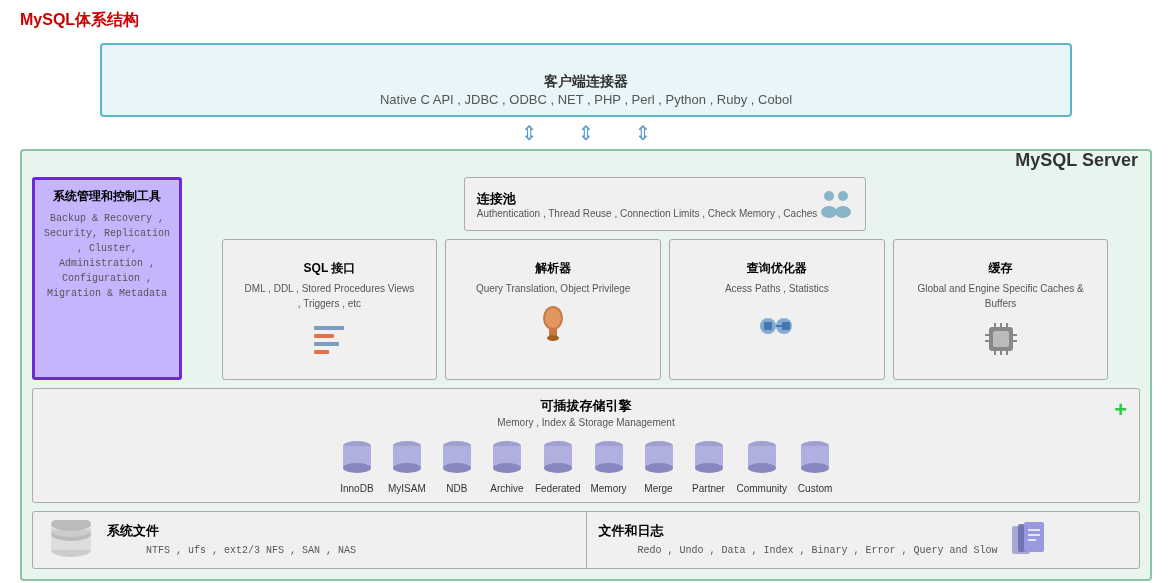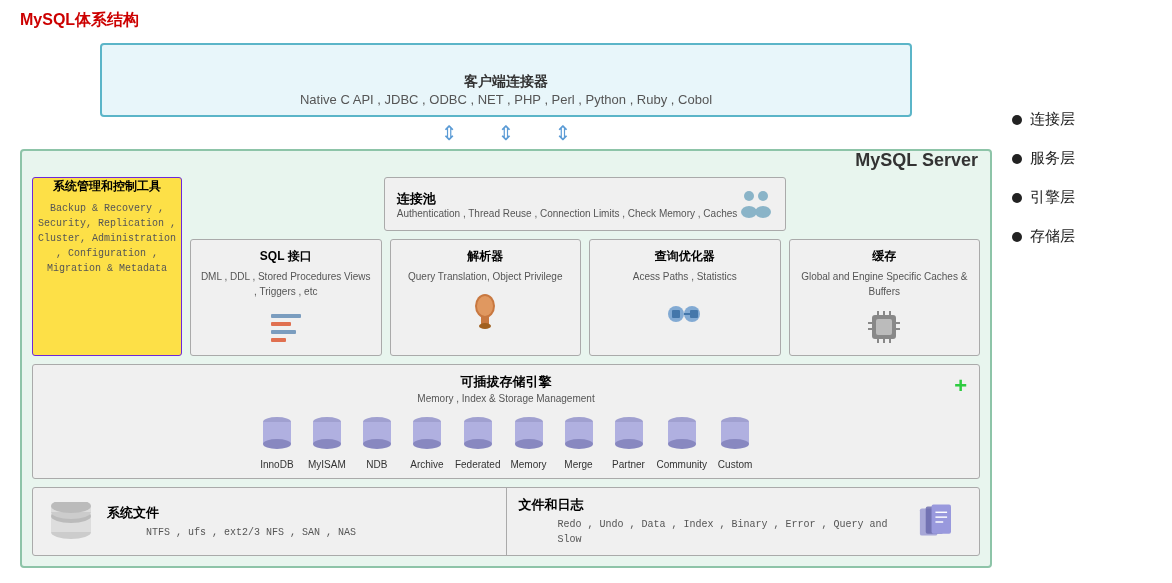--- a/index.html
+++ b/index.html
@@ -76,25 +76,25 @@
       font-weight: bold;
       color: #333;
     }
     
     .server-top-row {
       display: flex;
       gap: 8px;
       margin-top: 16px;
     }
     .system-tools-box {
-      border: 1px solid #6d28d9;
-      background: #fde047;
+      border: 3px solid #6d28d9;
+      background: #c4b5fd;
       border-radius: 3px;
       width: 150px;
-      padding: 0;
+      padding: 8px;
       flex-shrink: 0;
     }
     .system-tools-box .box-title {
       font-size: 12px;
       font-weight: bold;
       text-align: center;
       margin-bottom: 6px;
     }
     .system-tools-box .box-sub {
       font-size: 10px;
@@ -136,21 +136,21 @@
     
     .middle-row {
       display: flex;
       gap: 8px;
     }
     .middle-box {
       border: 1px solid #aaa;
       background: #f0f0f0;
       border-radius: 3px;
       flex: 1;
-      padding: 8px;
+      padding: 20px;
       text-align: center;
     }
     .middle-box .box-title {
       font-size: 12px;
       font-weight: bold;
       margin-bottom: 4px;
     }
     .middle-box .box-sub {
       font-size: 10px;
       color: #555;
@@ -514,32 +514,14 @@
             <line x1="20" y1="15" x2="32" y2="15" stroke="#fff" stroke-width="1.5"></line>
             <line x1="20" y1="20" x2="28" y2="20" stroke="#fff" stroke-width="1.5"></line>
           </svg>
         </div>
       </div>
 
     </div>
 
   </div>
 
-  <div class="legend-area">
-    <div class="legend-item">
-      <div class="legend-dot"></div>
-      <div class="legend-label">连接层</div>
-    </div>
-    <div class="legend-item">
-      <div class="legend-dot"></div>
-      <div class="legend-label">服务层</div>
-    </div>
-    <div class="legend-item">
-      <div class="legend-dot"></div>
-      <div class="legend-label">引擎层</div>
-    </div>
-    <div class="legend-item">
-      <div class="legend-dot"></div>
-      <div class="legend-label">存储层</div>
-    </div>
-  </div>
 
 </div>
 
 </body></html>

